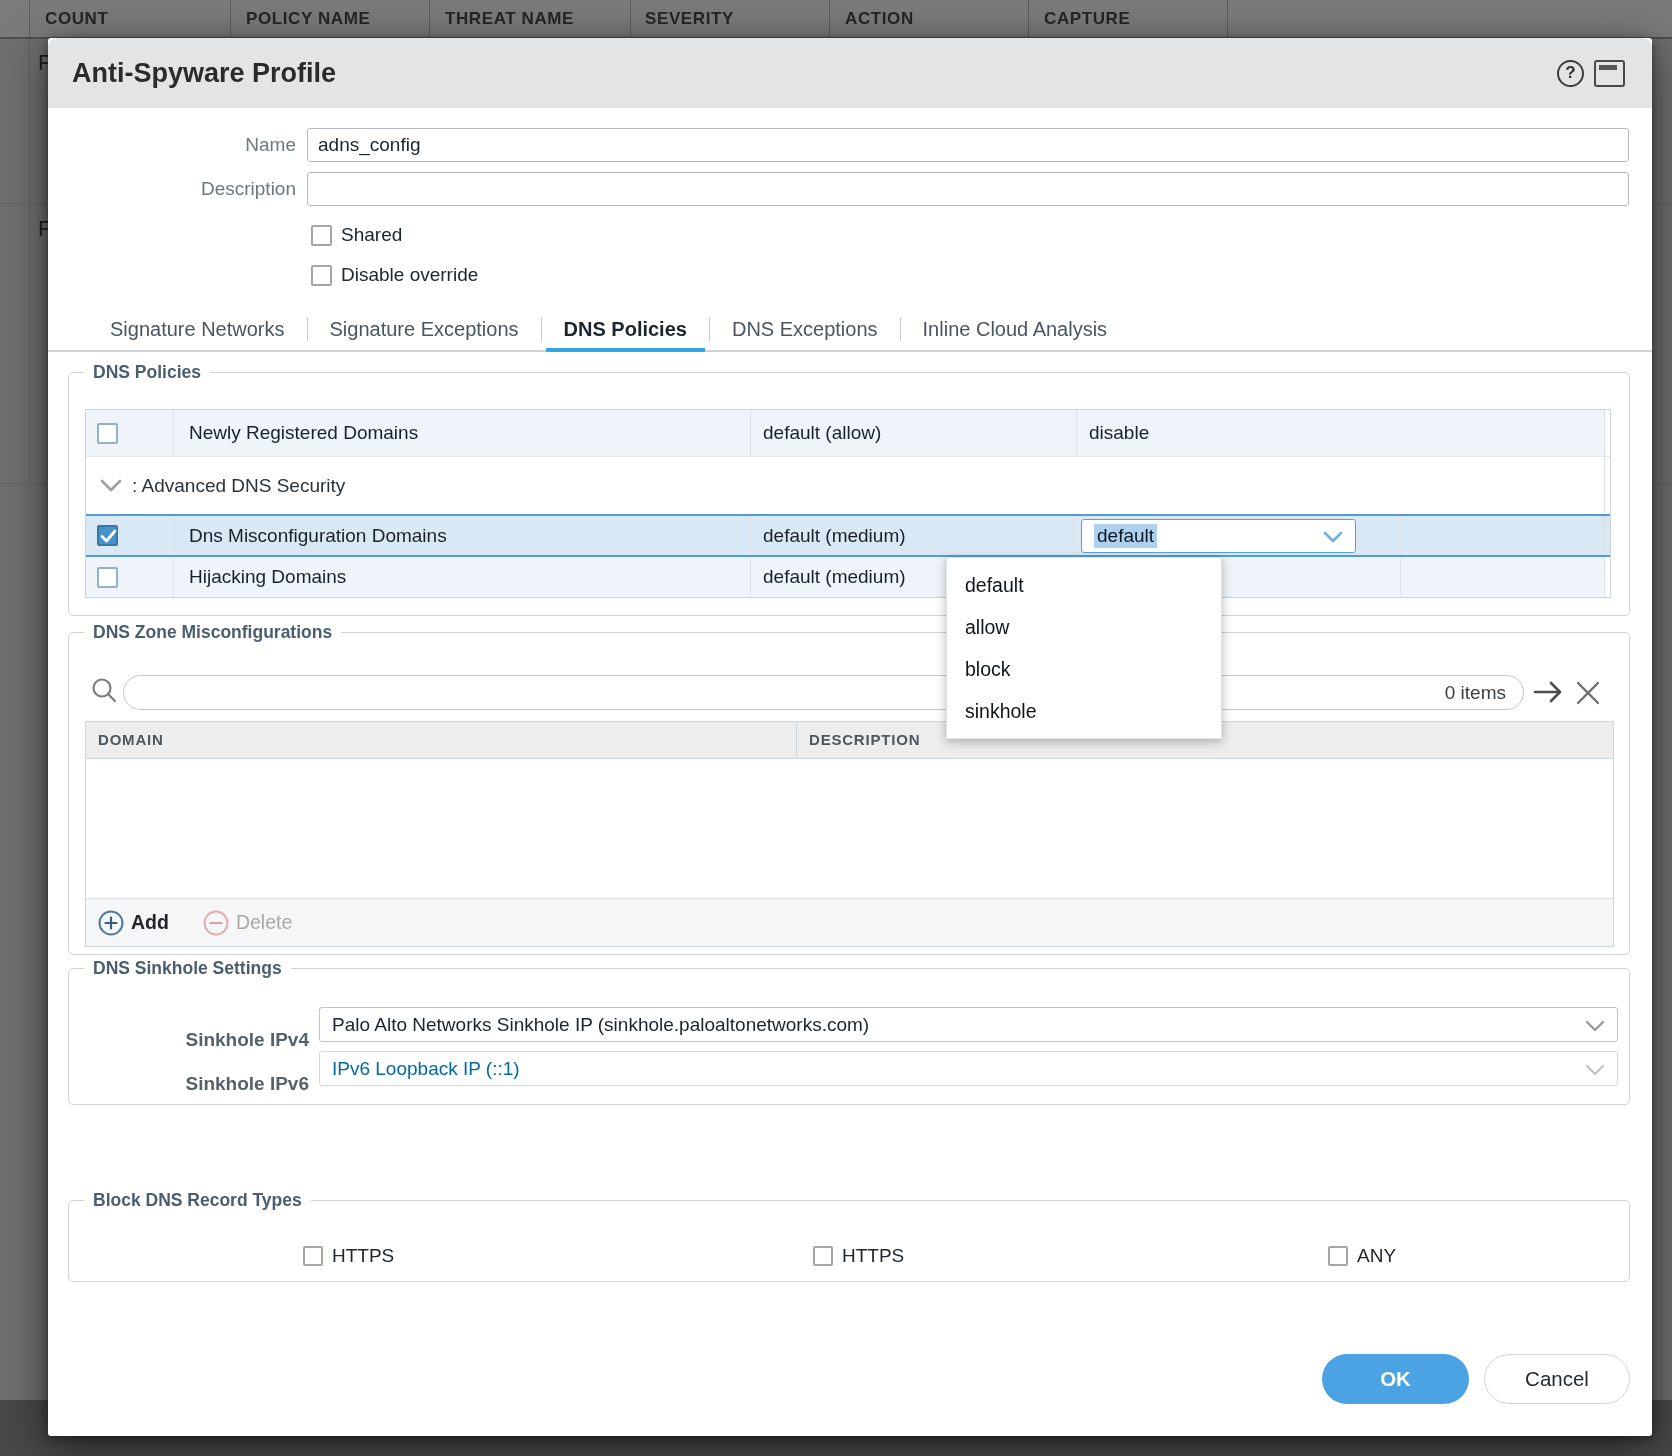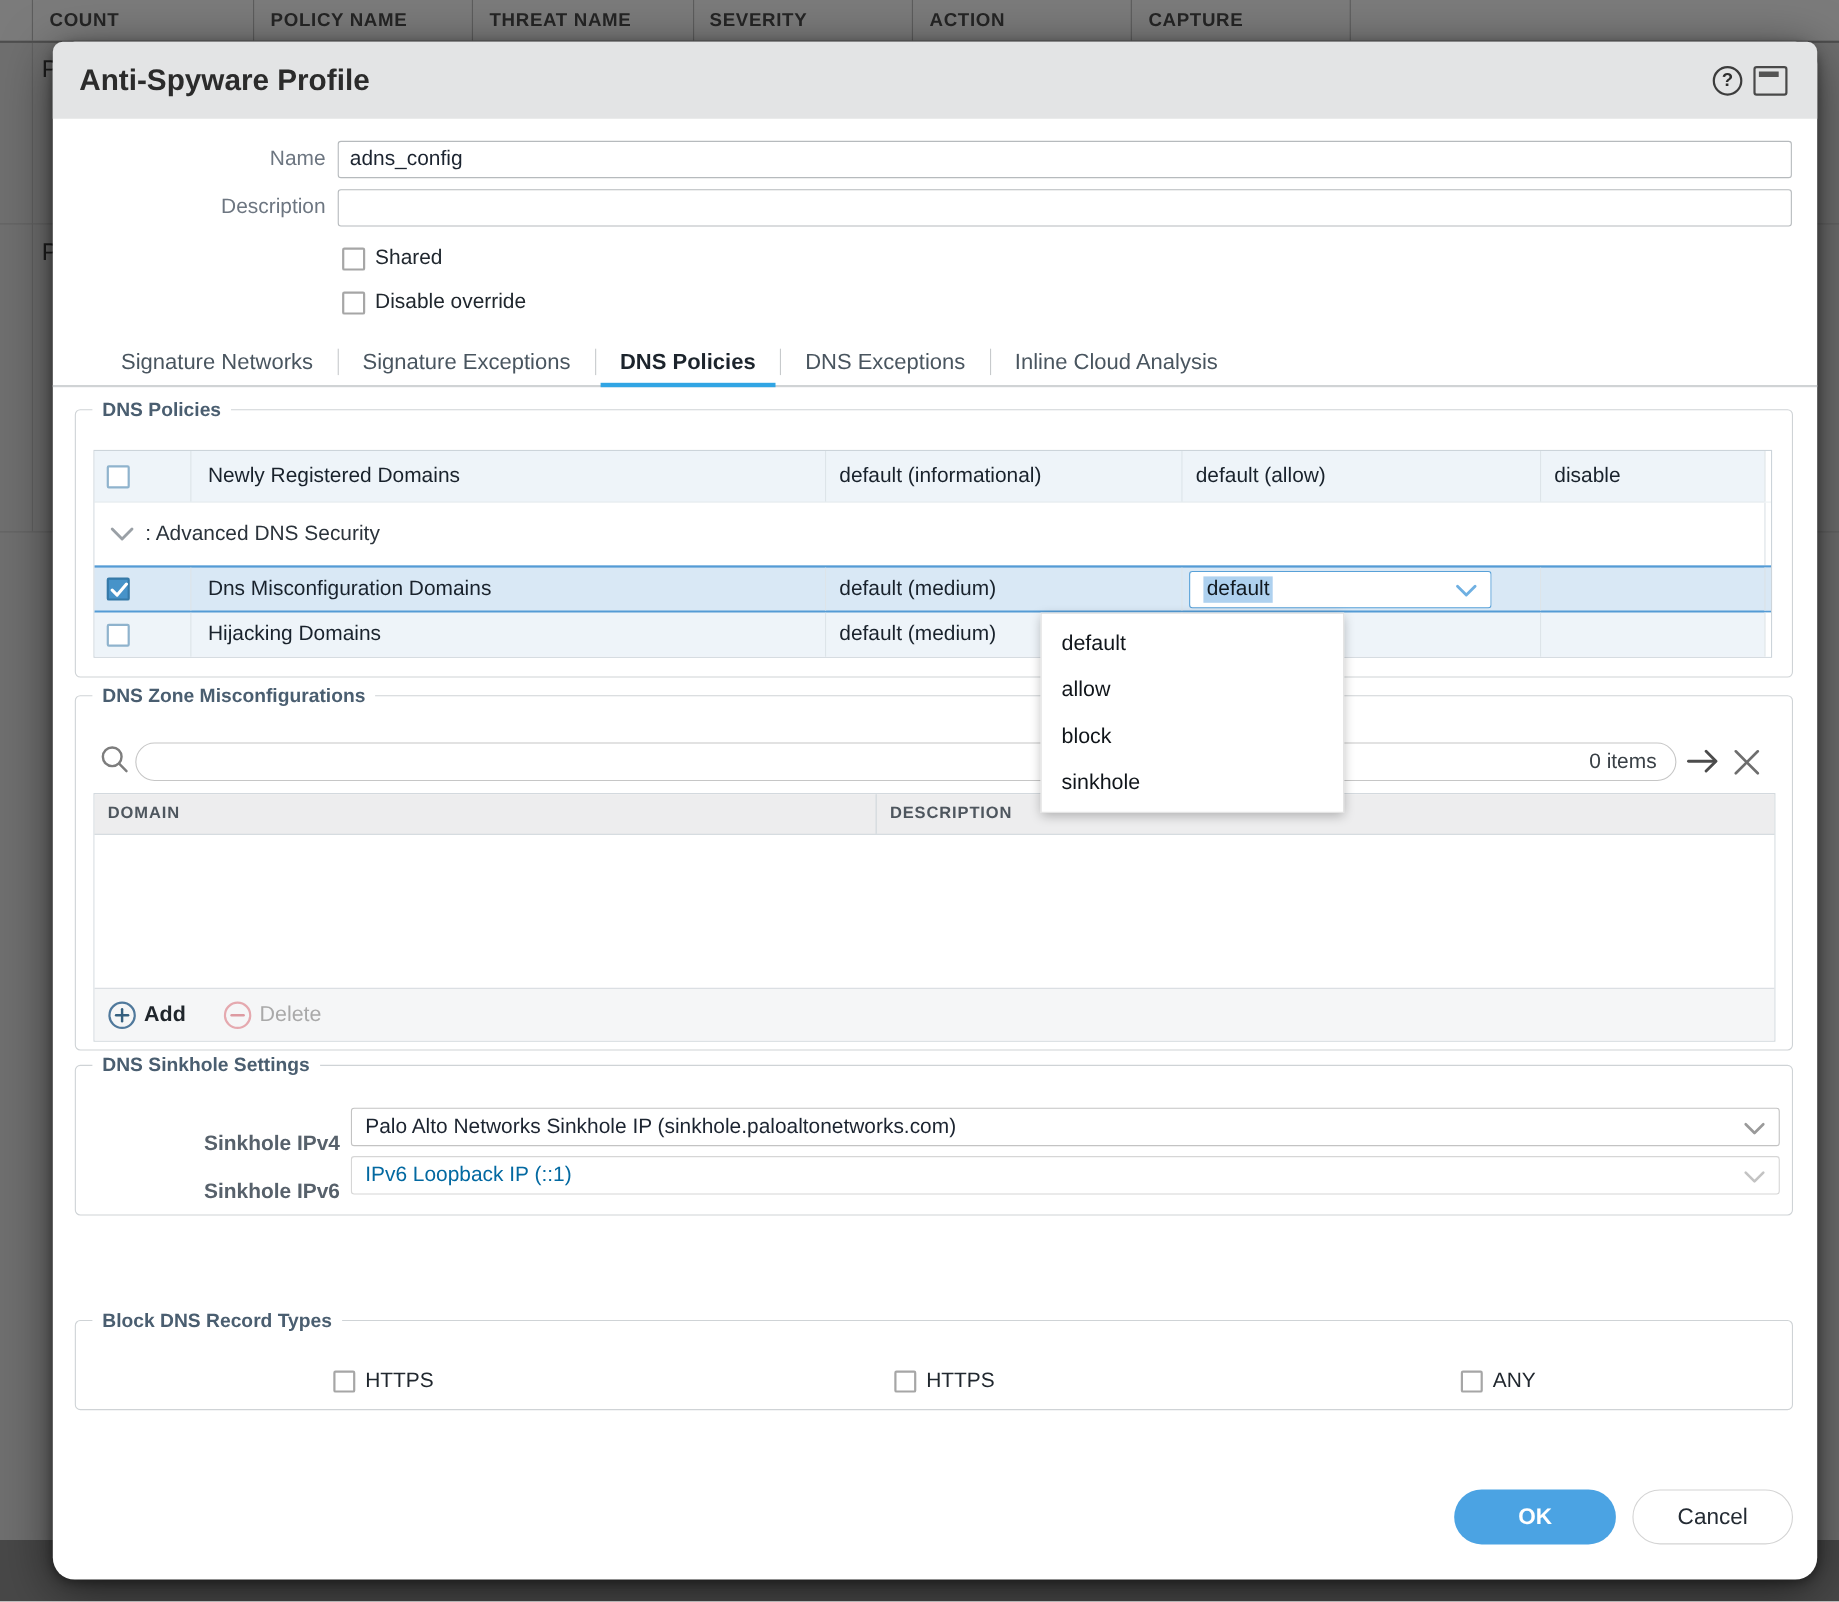--- a/index.html
+++ b/index.html
@@ -10,21 +10,21 @@
   
   .bg-band-bottom { position:absolute; left:0; right:0; top:1400px; bottom:0; background:#484848; }
   .bg-header { position:absolute; left:0; top:0; width:1672px; height:39px; background:#7b7b7b; border-bottom:2px solid #4e4e4e; }
   .bg-header .bg-col { position:absolute; top:0; height:37px; line-height:37px; font-size:17px; font-weight:700; letter-spacing:.6px; color:#252525; }
   .bg-vline { position:absolute; top:0; width:1px; background:#5d5d5d; height:37px; }
   .bg-vline.tall { top:39px; height:444px; background:#616161; }
   .bg-hline { position:absolute; left:0; width:1672px; height:1px; background:#636363; }
   .bg-p { position:absolute; font-size:22px; color:#1d1d1d; }
 
   
-  .dialog { position:absolute; left:48px; top:38px; width:1604px; height:1398px; background:#ffffff; border-radius:20px; box-shadow:0 10px 45px rgba(0,0,0,.55), 0 2px 10px rgba(0,0,0,.4); }
+  .dialog { position:absolute; left:48px; top:38px; width:1604px; height:1398px; background:#ffffff; border-radius:3px; box-shadow:0 10px 45px rgba(0,0,0,.55), 0 2px 10px rgba(0,0,0,.4); }
   .dlg-header { position:absolute; left:0; top:0; right:0; height:70px; background:#e3e4e5; border-radius:9px 9px 0 0; }
   .dlg-title { position:absolute; left:24px; top:0; height:70px; line-height:70px; font-size:27px; font-weight:600; color:#2b2b2b; }
   .dlg-icons { position:absolute; right:27px; top:22px; display:flex; gap:10px; align-items:center; }
   .help-circle { width:27px; height:27px; border:2.5px solid #3c3c3c; border-radius:50%; color:#2e2e2e; font-size:17px; font-weight:700; text-align:center; line-height:22px; }
   .win-icon { width:31px; height:27px; border:2.5px solid #494949; border-radius:3px; position:relative; }
   .win-icon i { position:absolute; left:3px; top:3px; width:18px; height:5px; background:#545454; }
 
   
   .frm-label { position:absolute; left:0; width:248px; text-align:right; font-size:19px; color:#6d7681; line-height:34px; }
   .frm-input { position:absolute; left:259px; width:1322px; height:34px; border:1px solid #b6babd; border-radius:3px; font-size:19px; color:#1c2430; padding:0 10px; font-family:inherit; background:#fff; outline:none; }
@@ -173,21 +173,20 @@
 
     <div class="fs" style="top:334px; height:244px;">
       <span class="fs-legend">DNS Policies</span>
       <div class="ptable">
 
         <div class="prow r-alt">
           <div class="c-cb">
               <span class="cb blue"></span>
             </div>
           <div class="pcell c-name">Newly Registered Domains</div>
-          <div class="pcell c-sev">default (informational)</div>
           <div class="pcell c-act" style="padding-left:12px">default (allow)</div>
           <div class="pcell c-cap">disable</div>
           <i class="gutter"></i>
         </div>
 
         <div class="prow r-group">
           <svg class="chev" width="22" height="13" viewBox="0 0 22 13">
               <polyline points="2,2 11,11 20,2" fill="none" stroke="#9aa0a6" stroke-width="2.6" stroke-linecap="round" stroke-linejoin="round"></polyline>
             </svg>
           <span class="gtext">: Advanced DNS Security</span>

